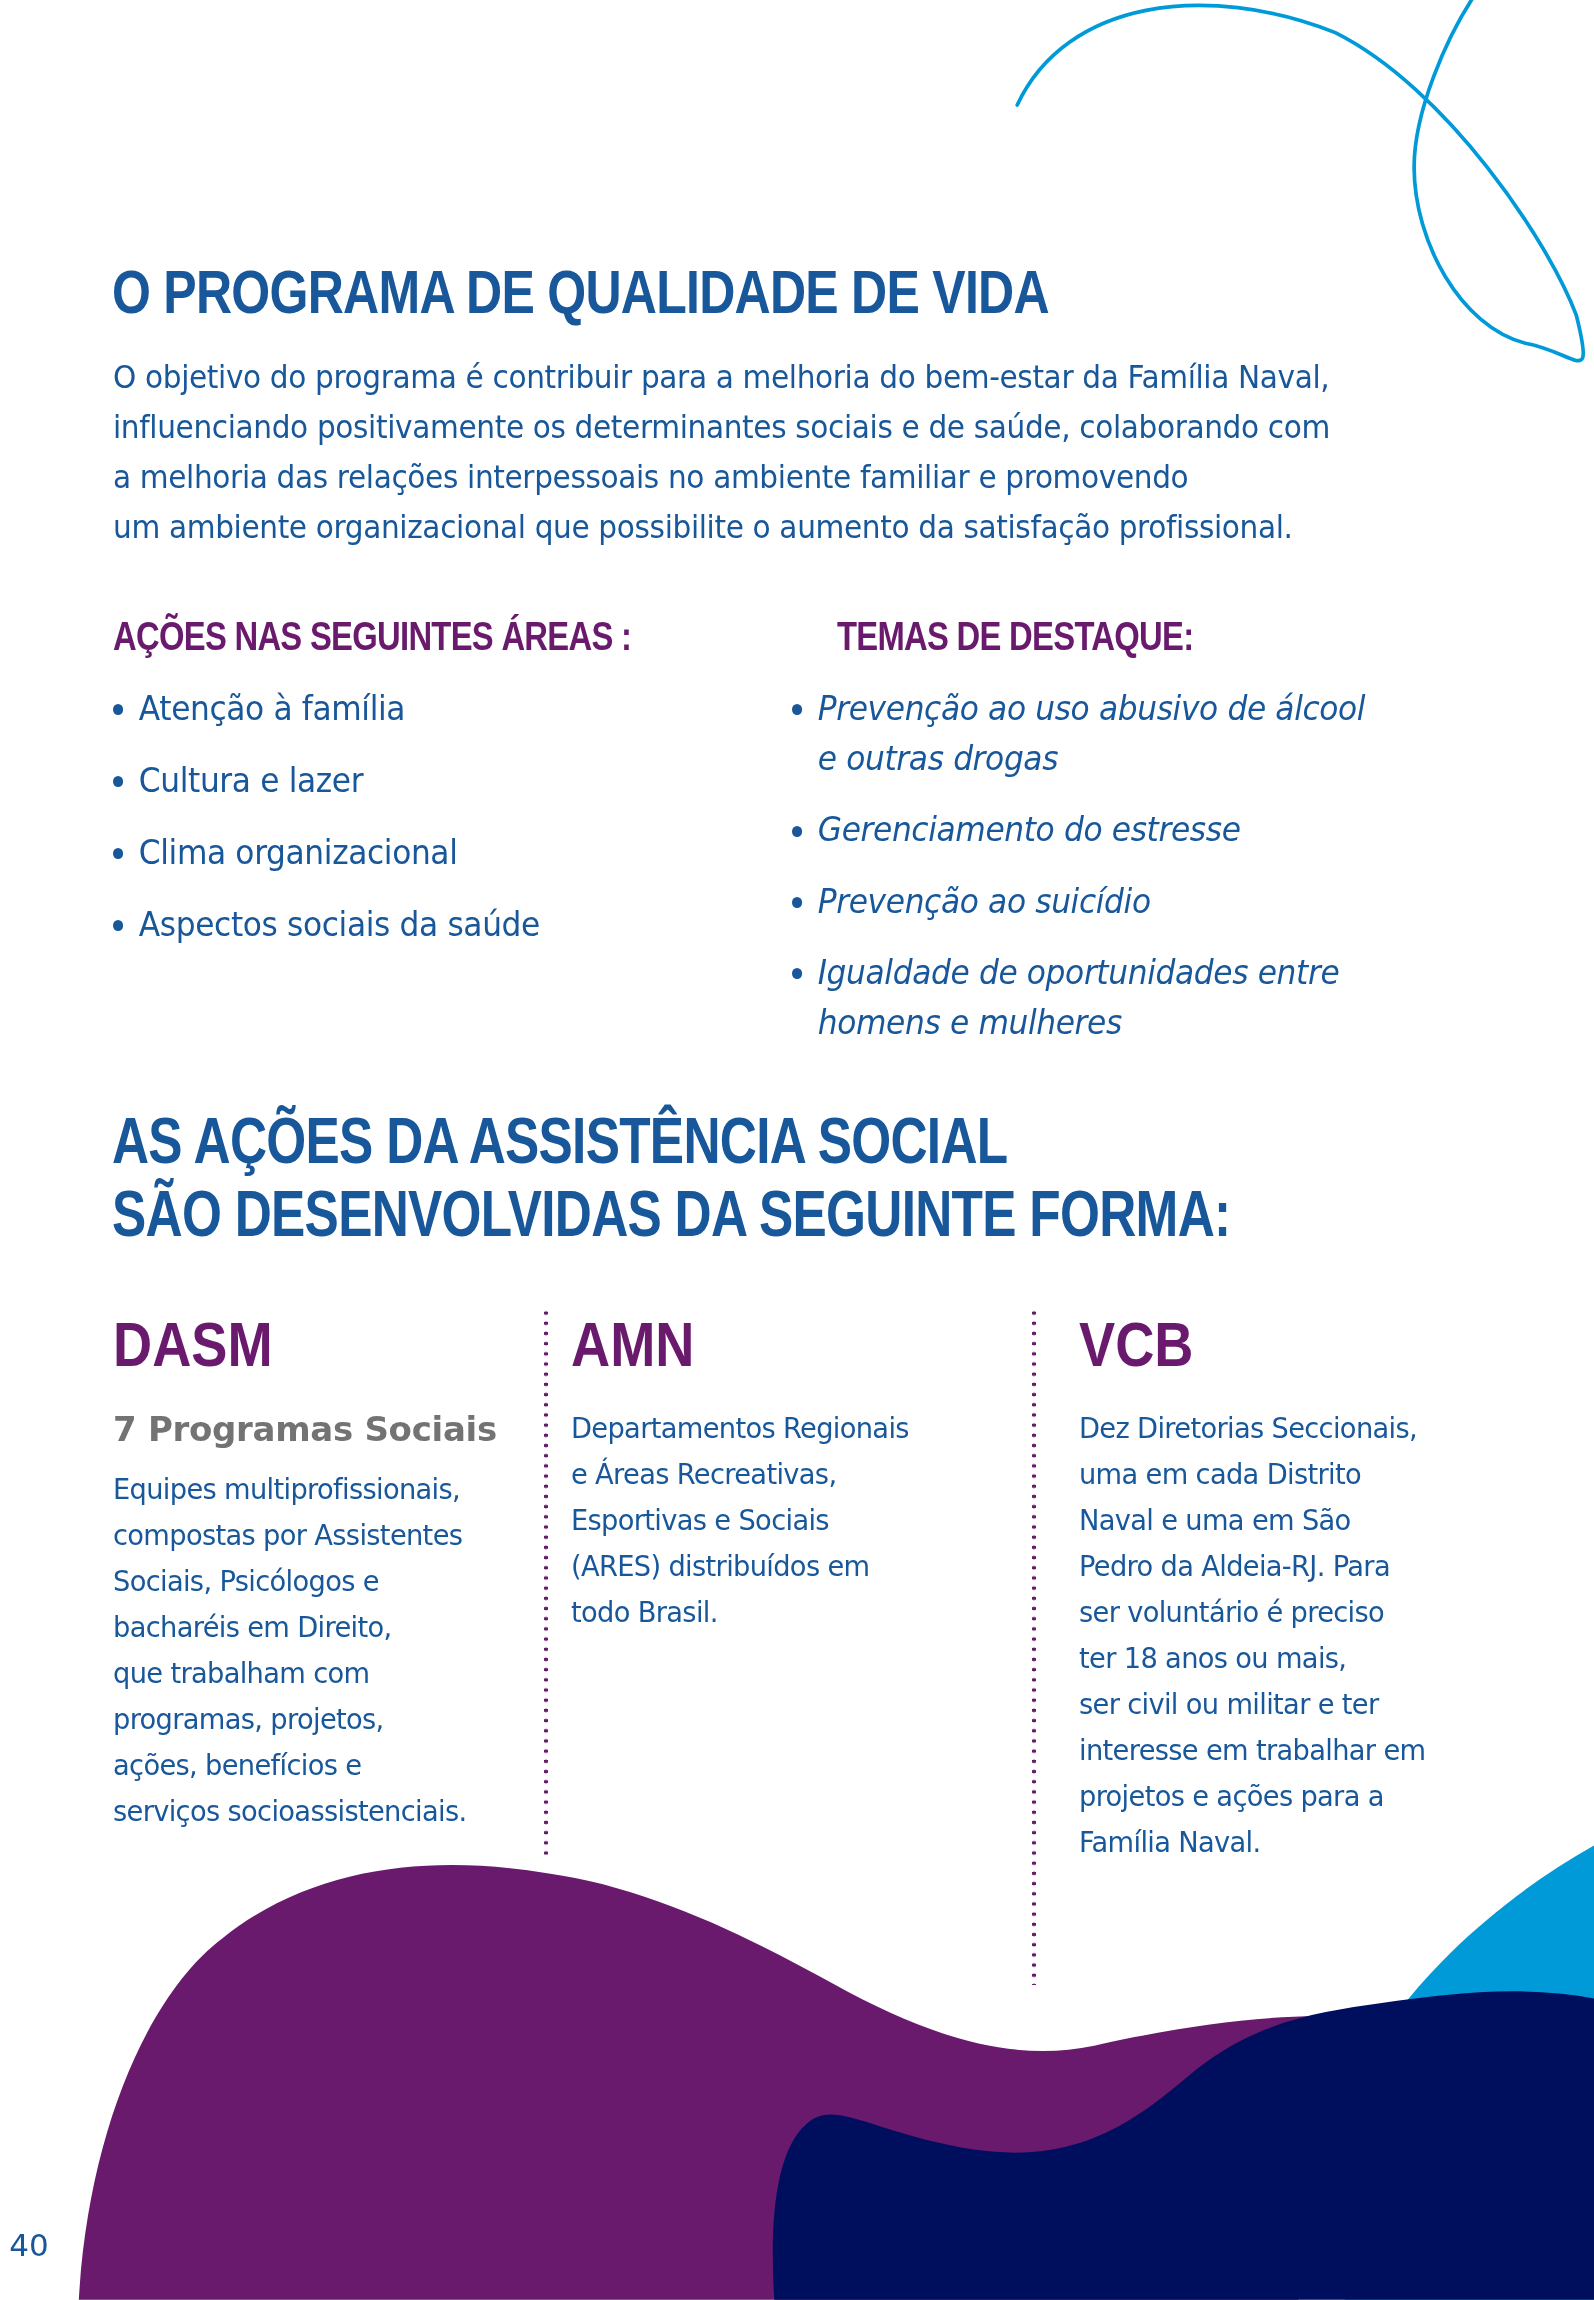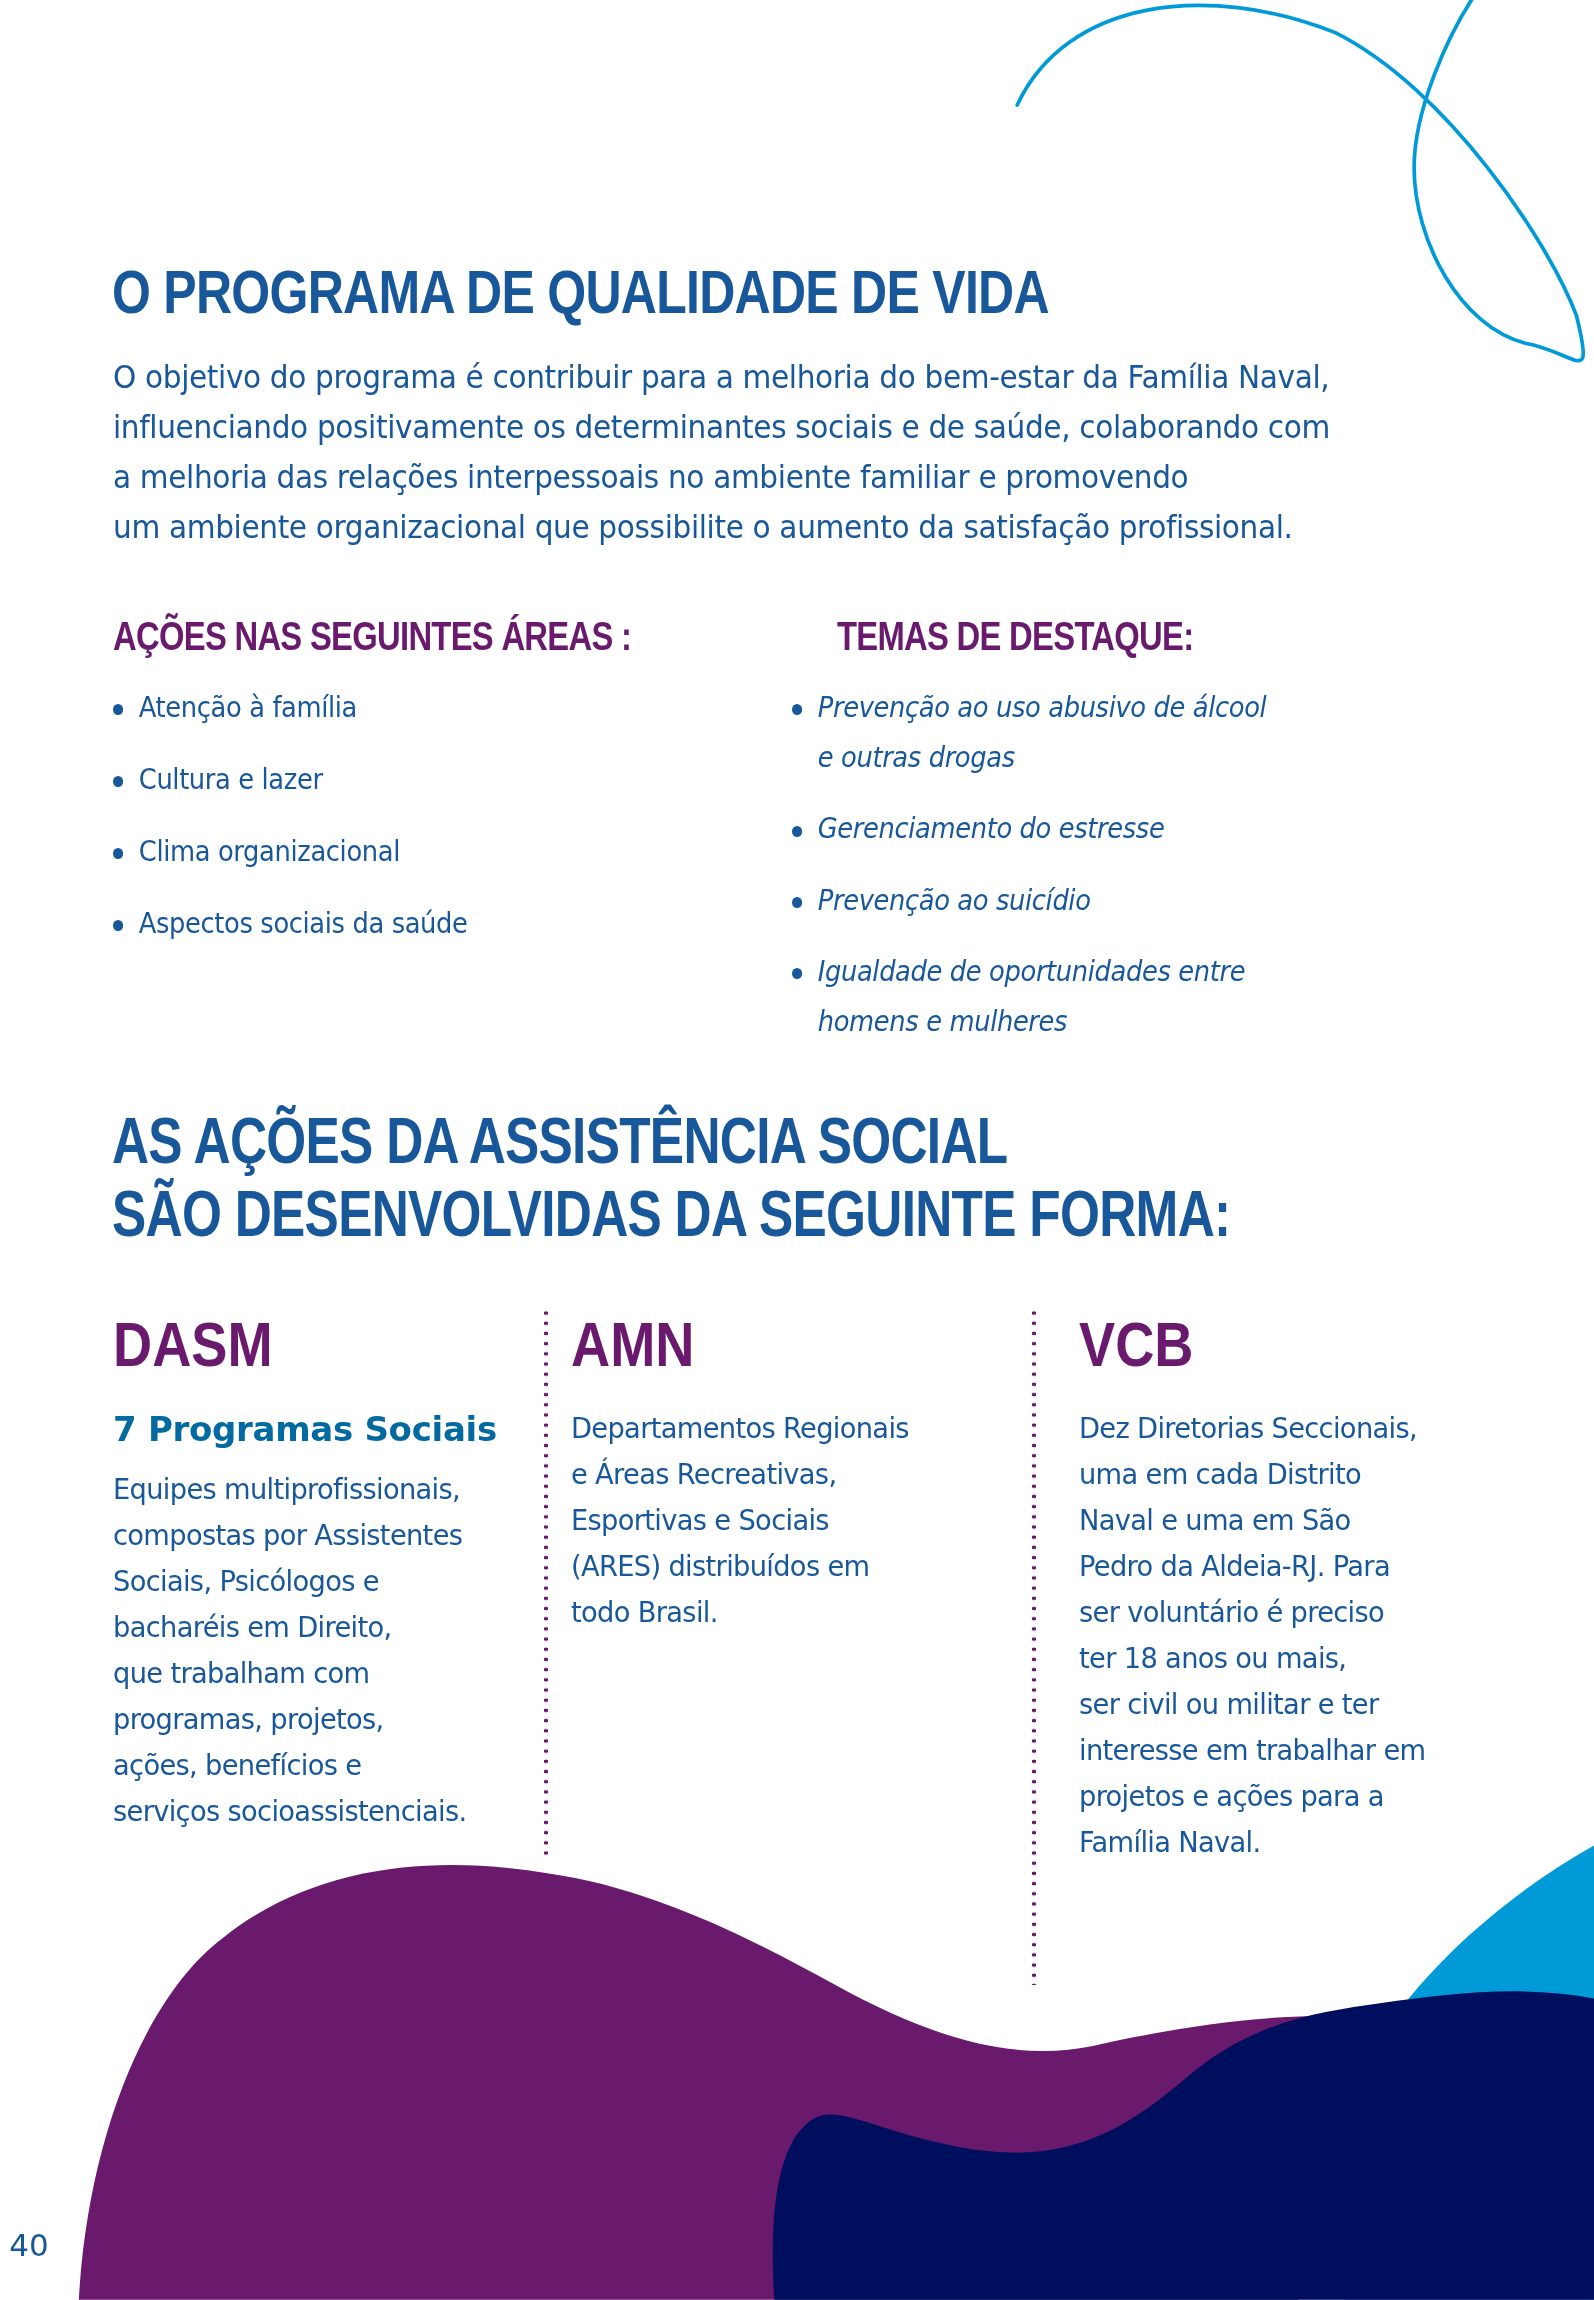--- a/index.html
+++ b/index.html
@@ -64,21 +64,21 @@
     }
     .sub-left { left: 113px; top: 616px; }
     .sub-right { left: 837px; top: 616px; }
 
     .bullet-list {
       position: absolute;
       margin: 0;
       padding: 0;
       list-style: none;
       font-family: "DejaVu Sans", sans-serif;
-      font-size: 28px;
+      font-size: 34px;
       line-height: 50px;
       color: #17579a;
       letter-spacing: -0.4px;
     }
     .bullet-list li {
       position: relative;
       padding-left: 28px;
       margin-bottom: 22px;
       transform: scaleX(0.92);
       transform-origin: left top;
@@ -126,21 +126,21 @@
       margin: 0 0 29px 0;
       transform: scaleX(0.86);
       transform-origin: left top;
       white-space: nowrap;
     }
     .col-heading {
       font-family: "DejaVu Sans", sans-serif;
       font-weight: 700;
       font-size: 34px;
       line-height: 49px;
-      color: #0369a1;
+      color: #737373;
       margin: 0 0 12px 0;
       letter-spacing: -0.3px;
     }
     .col-heading span { display: block; white-space: nowrap; }
     .col-body {
       font-family: "DejaVu Sans", sans-serif;
       font-size: 29px;
       line-height: 46px;
       color: #17579a;
       margin: 0;

